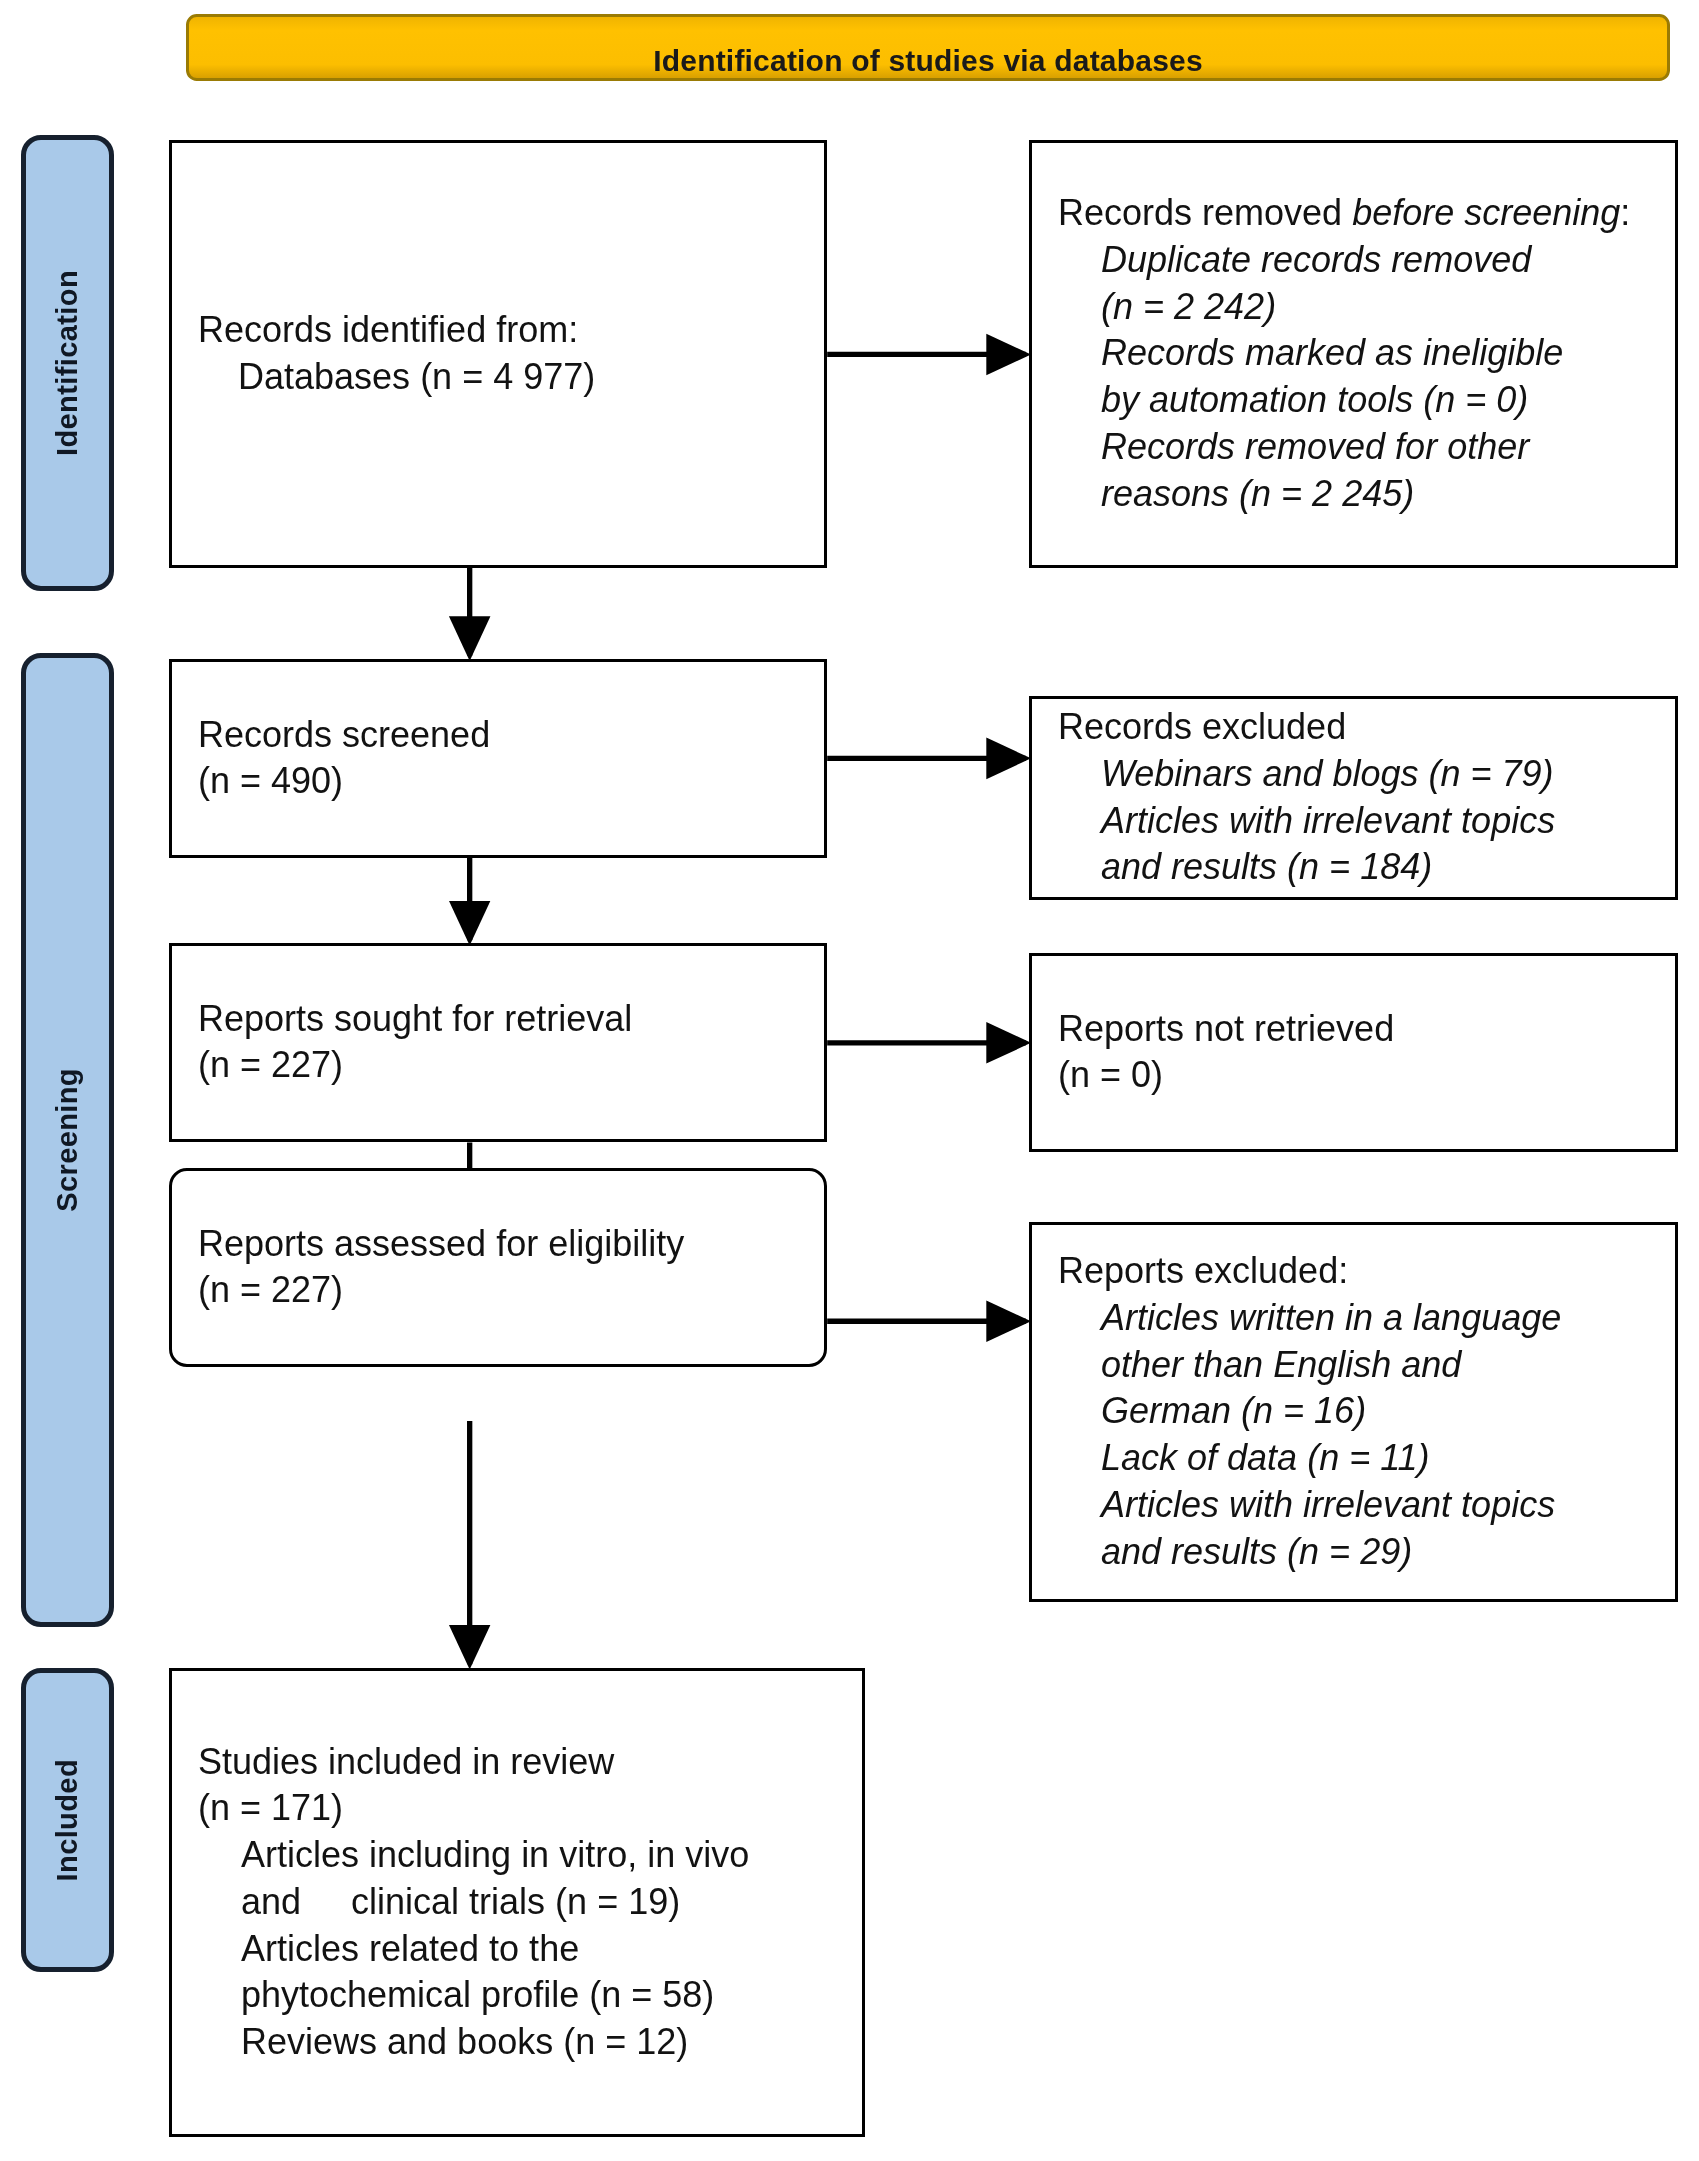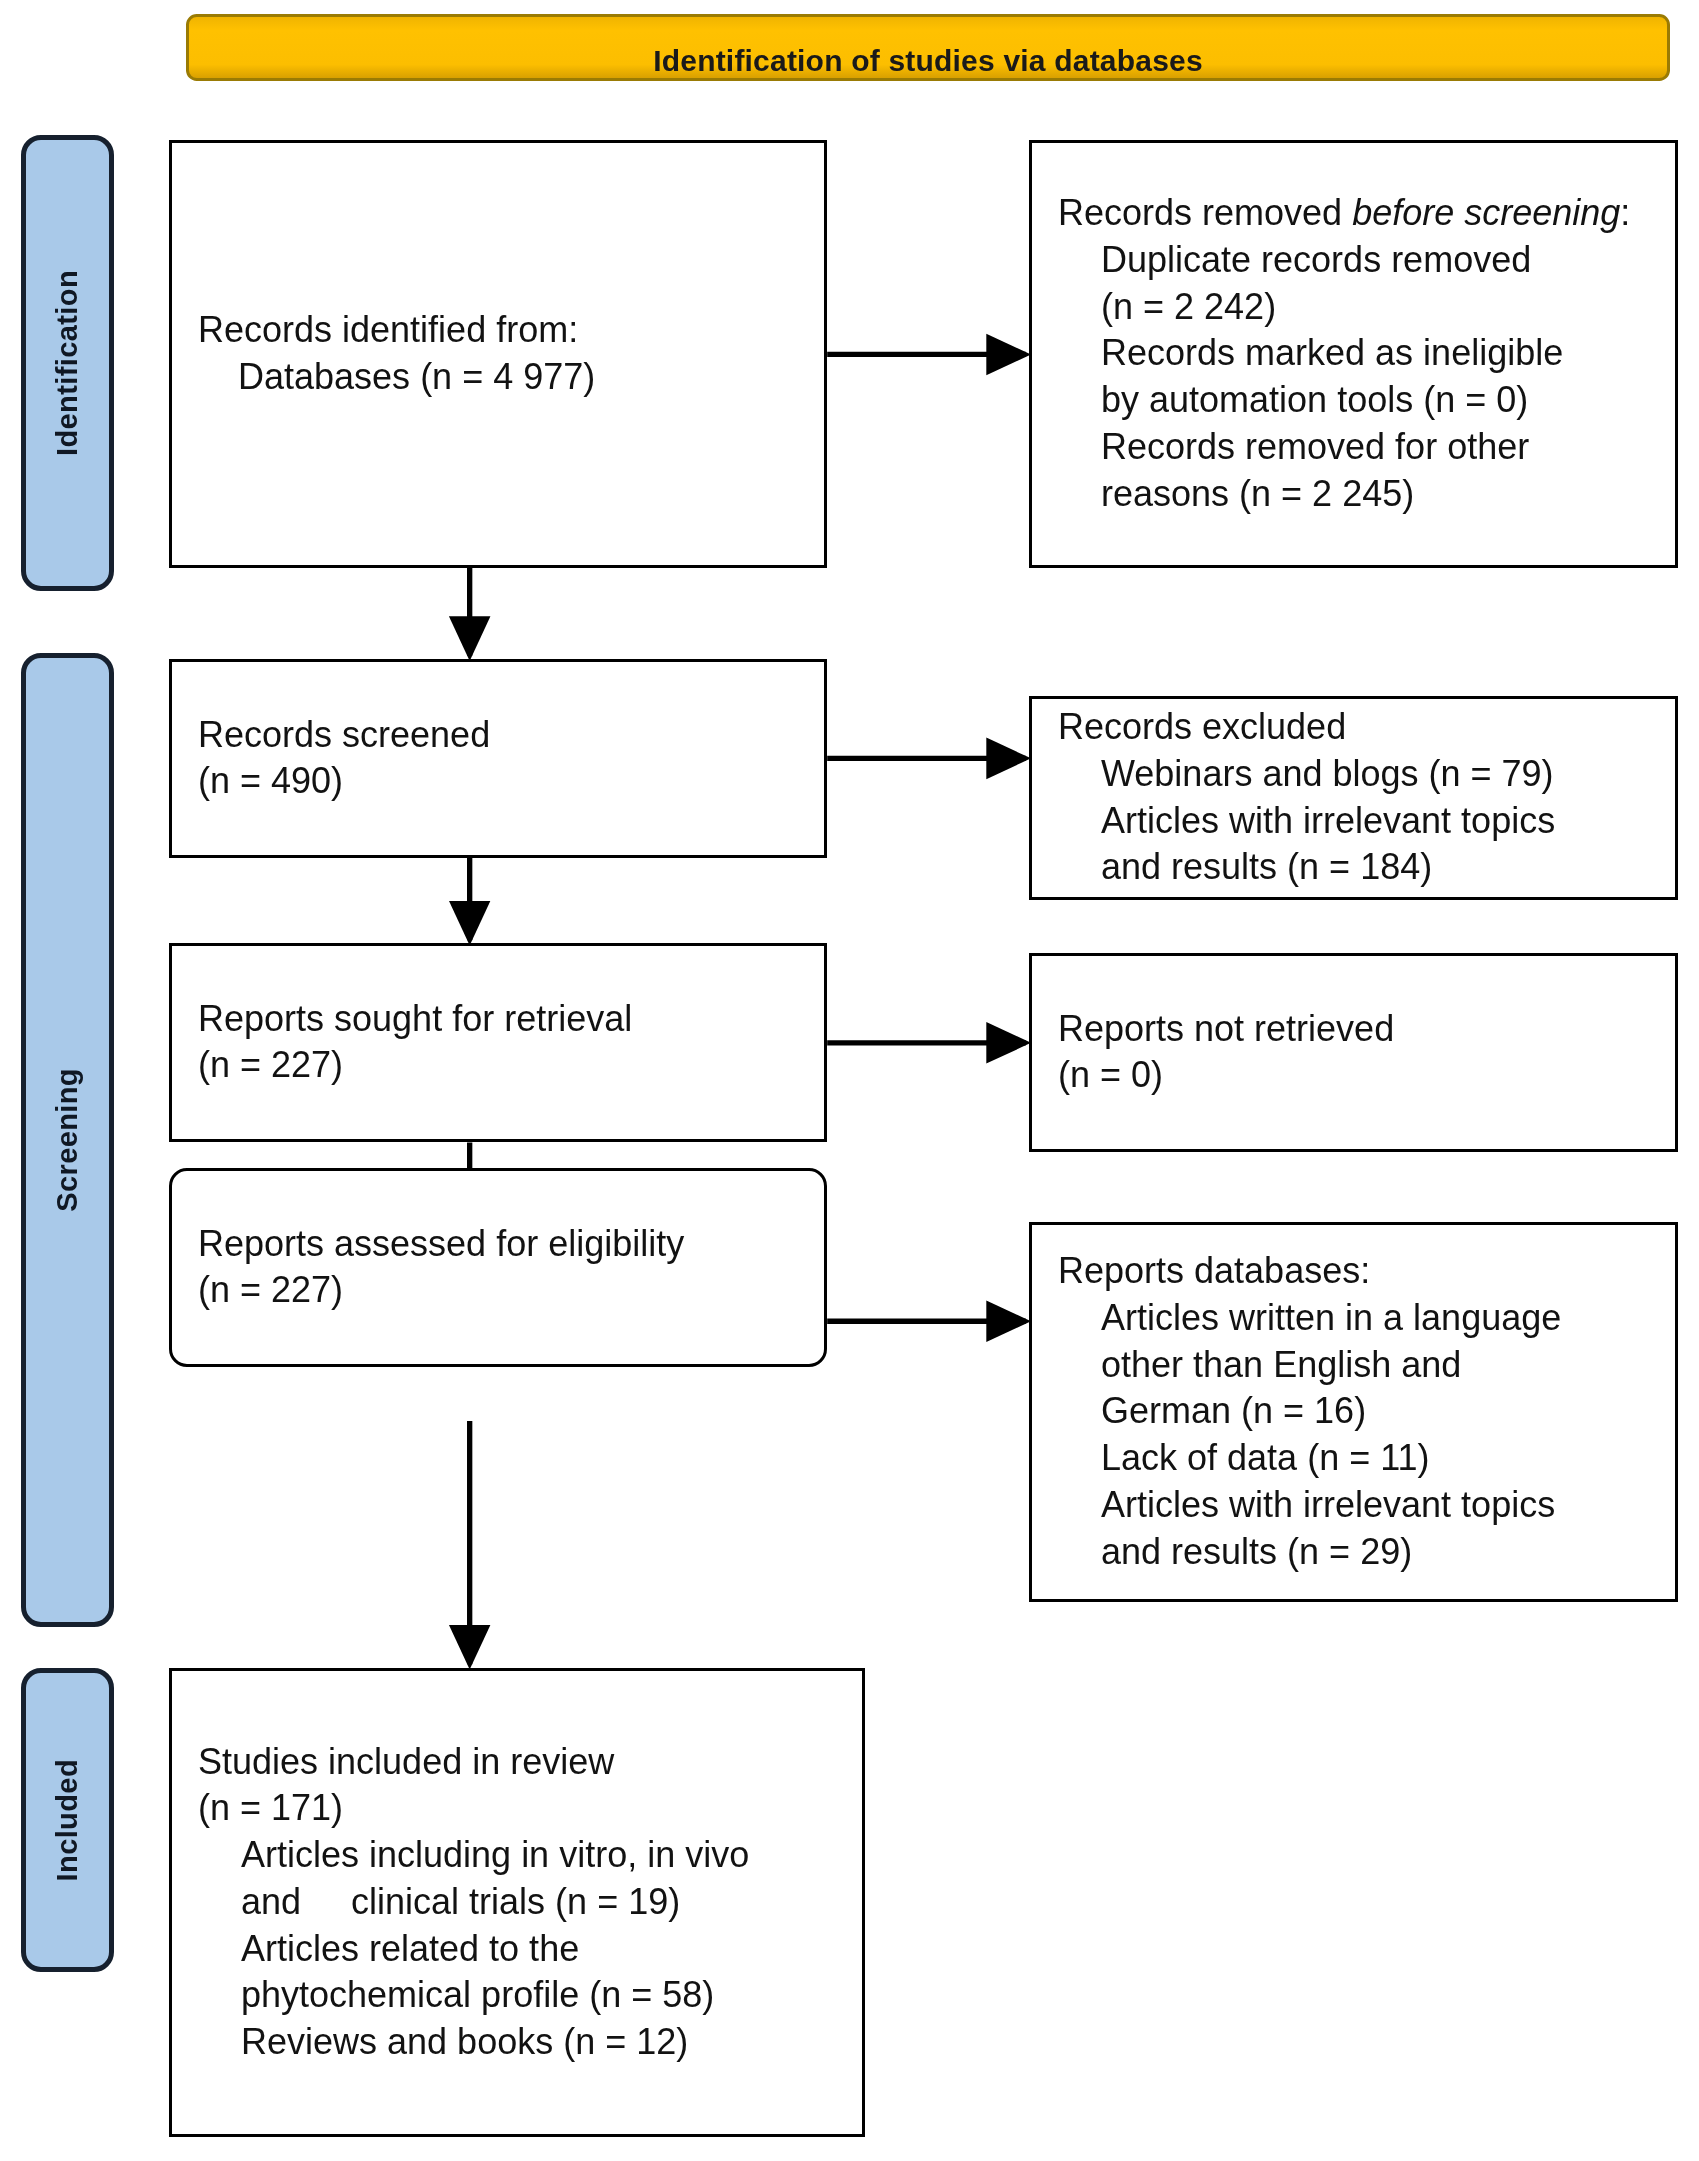--- a/index.html
+++ b/index.html
@@ -81,21 +81,21 @@
     right: 13.7px;
     top: 50%;
     transform: translateY(-50%);
   }
   .line {
     font-size: 36px;
     line-height: 1.30;
     color: #121212;
     white-space: pre-wrap;
   }
-  .line.indent  { padding-left: 43px; }
+  .line.indent  { padding-left: 43px; font-style: italic; }
   .line.indent2 { padding-left: 43px; }
   .ital { font-style: italic; }
 
   
   #box-identified { left: 169px; top: 140px;  width: 658px; height: 428px; }
   #box-screened   { left: 169px; top: 659px;  width: 658px; height: 199px; }
   #box-sought     { left: 169px; top: 943px; width: 658px; height: 199px; padding-left: 8px; }
   #box-assessed   { left: 169px; top: 1168px; width: 658px; height: 199px; border-radius: 18px; }
   #box-included   { left: 169px; top: 1668px; width: 696px; height: 469px; }
 
@@ -217,21 +217,21 @@
 
   <div class="box" id="box-assessed">
     <div class="box-inner">
       <div class="line">Reports assessed for eligibility</div>
       <div class="line">(n = 227)</div>
     </div>
   </div>
 
   <div class="box" id="box-excl-reports">
     <div class="box-inner">
-      <div class="line">Reports databases:</div>
+      <div class="line">Reports excluded:</div>
       <div class="line indent">Articles written in a language</div>
       <div class="line indent">other than English and</div>
       <div class="line indent">German (n = 16)</div>
       <div class="line indent">Lack of data (n = 11)</div>
       <div class="line indent">Articles with irrelevant topics</div>
       <div class="line indent">and results (n = 29)</div>
     </div>
   </div>
 
   <div class="box" id="box-included">

